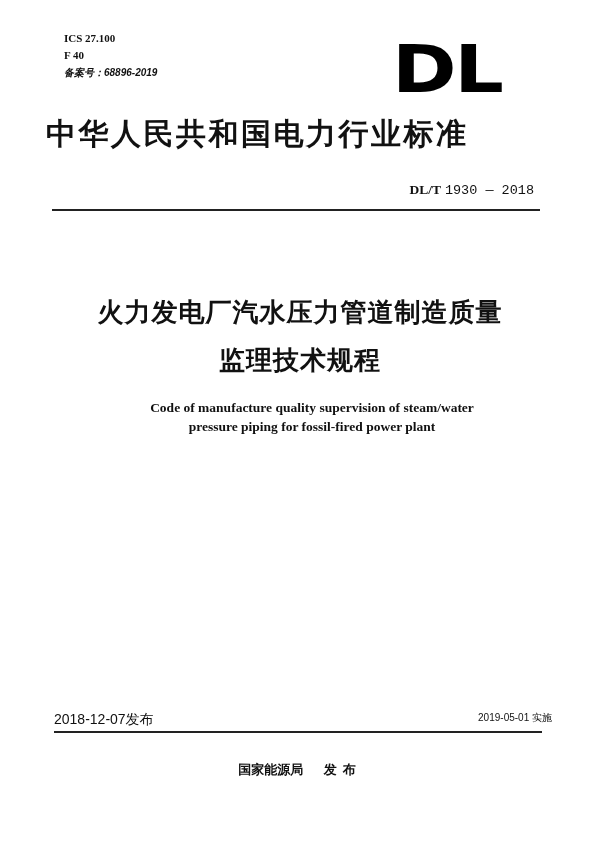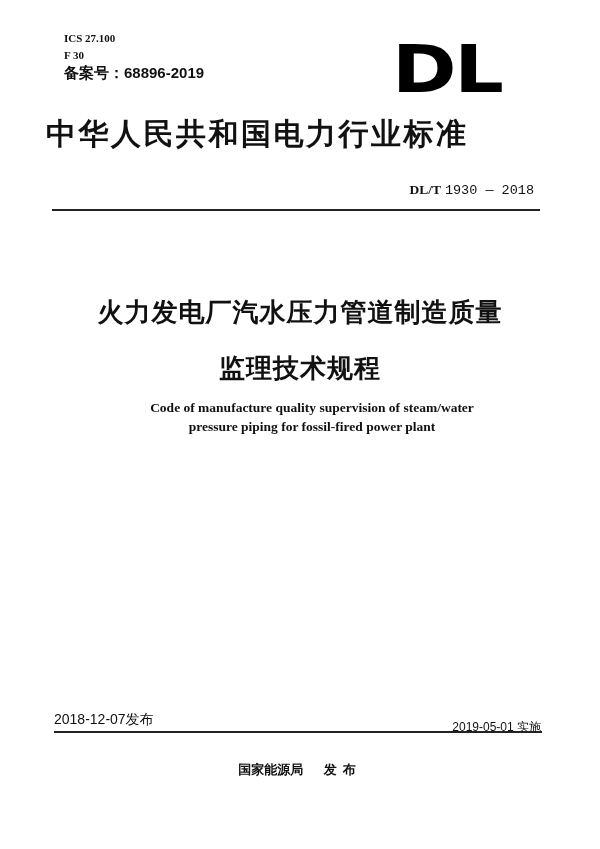--- a/index.html
+++ b/index.html
@@ -3,47 +3,47 @@
   <meta charset="utf-8">
   <style>
     html, body { margin: 0; padding: 0; }
     body {
       width: 600px; height: 849px; background: #ffffff; position: relative; overflow: hidden;
       font-family: "Liberation Sans", "DejaVu Sans", sans-serif; color: #111;
     }
     .abs { position: absolute; }
     .meta { left: 64px; top: 30px; font-size: 11px; line-height: 17px; font-weight: bold; font-family: "Liberation Serif", serif; }
     .meta div { white-space: nowrap; }
-    .meta .record { font-family: "Liberation Sans", "DejaVu Sans", sans-serif; font-size: 15px; }
+    .meta .record { font-family: "Liberation Sans", "DejaVu Sans", sans-serif; font-size: 10px; font-style: italic; }
     .logo { left: 392px; top: 40px; font-family: "DejaVu Sans", sans-serif; font-weight: 900; font-size: 66px; letter-spacing: -2px; line-height: 60px; transform: scaleX(1.18); transform-origin: left top; color: #000; }
     .org-title { left: 46px; top: 118px; width: 512px; font-size: 30px; font-weight: bold; letter-spacing: 2.5px; line-height: 36px; font-family: Liberation Mono, monospace; white-space: nowrap; }
     .std-no { right: 66px; top: 182px; font-size: 13.5px; font-weight: bold; white-space: nowrap; }
     .std-no .prefix { font-family: "Liberation Serif", serif; }
     .std-no .num { font-weight: normal; font-family: Liberation Mono, monospace; }
     .rule { height: 2px; background: #222; }
     .rule-top { left: 52px; top: 209px; width: 488px; }
     .rule-bottom { left: 54px; top: 731px; width: 488px; }
     .title-cn { left: 0; width: 600px; text-align: center; font-size: 26px; font-weight: bold; line-height: 40px; letter-spacing: 1px; white-space: nowrap; }
     .title-cn.l1 { top: 292px; }
-    .title-cn.l2 { top: 348px; }
+    .title-cn.l2 { top: 340px; }
     .title-en { left: 12px; width: 600px; text-align: center; font-family: "Liberation Serif", serif; font-weight: bold; font-size: 13.5px; line-height: 20px; }
     .title-en.l1 { top: 398px; }
     .title-en.l2 { top: 417px; }
     .date-issue { left: 54px; top: 711px; font-size: 14px; white-space: nowrap; }
-    .date-impl { right: 59px; top: 711px; font-size: 12px; white-space: nowrap; margin-top: 8px; }
+    .date-impl { right: 48px; top: 711px; font-size: 10px; white-space: nowrap; }
     .issuer { left: 0; width: 600px; top: 760px; text-align: center; white-space: nowrap; }
     .issuer .agency { font-family: "DejaVu Serif", serif; font-weight: bold; font-size: 13px; }
     .issuer .publish { font-size: 13px; font-weight: bold; margin-left: 16px; letter-spacing: 6px; }
   </style>
 </head>
 <body>
 
 <div class="abs meta">
   <div>ICS 27.100</div>
-  <div>F 30</div>
+  <div>F 40</div>
   <div class="record">备案号：68896-2019</div>
 </div>
 
 <div class="abs logo">DL</div>
 
 <div class="abs org-title">中华人民共和国电力行业标准</div>
 
 <div class="abs std-no">
   <span class="prefix">DL/T</span>
   <span class="num">1930 — 2018</span>

